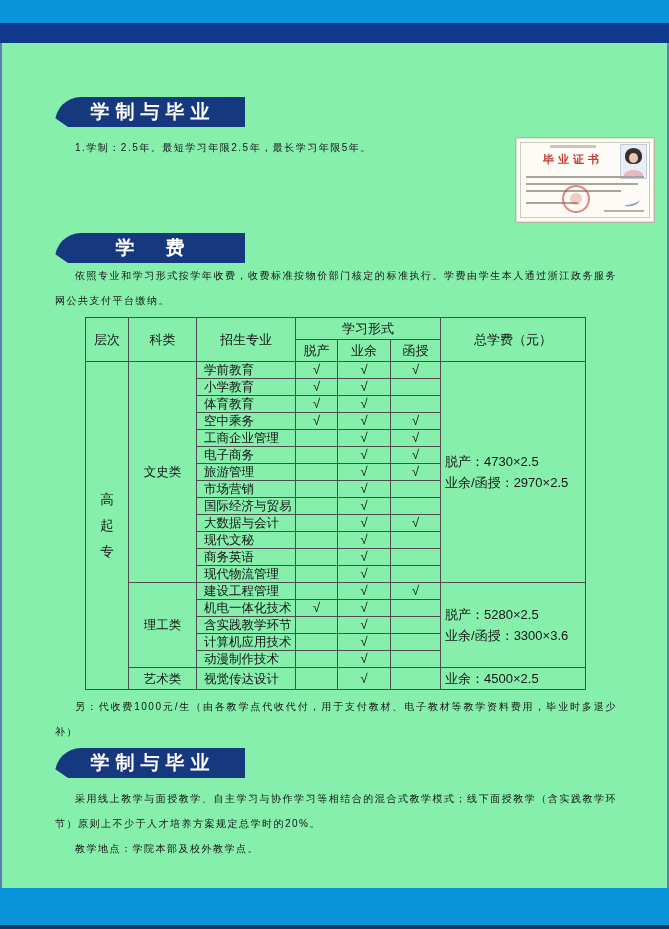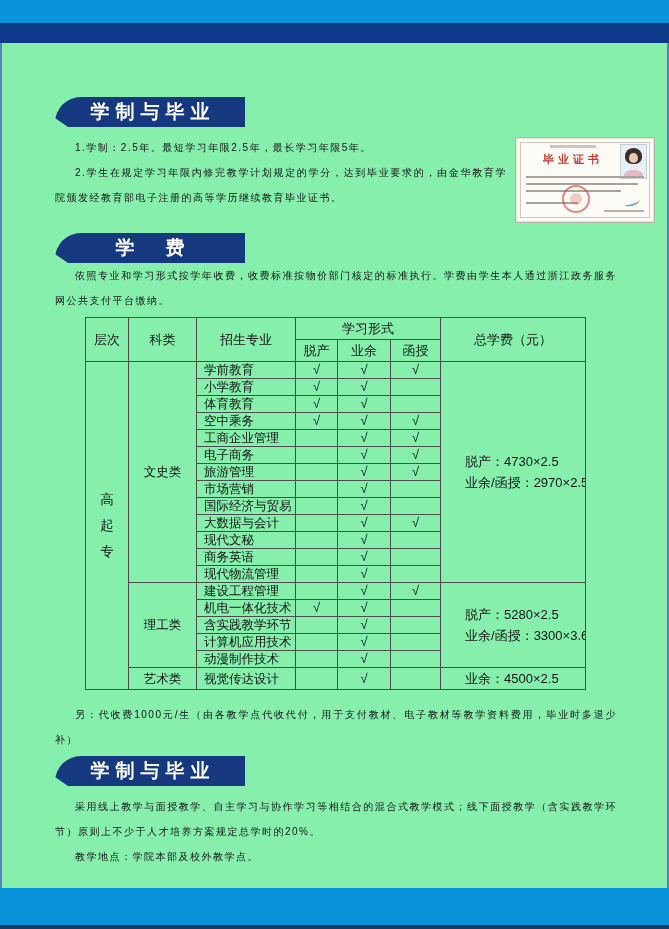--- a/index.html
+++ b/index.html
@@ -75,29 +75,29 @@
     content:"";position:absolute;inset:6px;border-radius:50%;background:rgba(205,62,50,.25);
   }
   .cert-sign{
     position:absolute;bottom:16px;right:14px;width:16px;height:6px;
     border-bottom:2px solid #7fa8cc;transform:rotate(-12deg);border-radius:0 0 60% 40%;
   }
 
   
   table.tuition{
     border-collapse:collapse;table-layout:fixed;width:500px;
-    margin:4px 0 12px 30px;font-size:12.5px;color:#141414;
+    margin:4px 0 4px 30px;font-size:12.5px;color:#141414;
   }
   .tuition th,.tuition td{
     border:1px solid #4d4d4d;padding:0;text-align:center;
     height:16px;line-height:16px;font-weight:normal;overflow:hidden;white-space:nowrap;
   }
   .tuition thead th{height:21px;line-height:21px;font-size:13px}
   .tuition td.major{text-align:left;padding-left:7px}
-  .tuition td.fee{text-align:left;padding-left:24px;font-size:13px}
+  .tuition td.fee{text-align:left;padding-left:4px;font-size:13px}
   .tuition td.fee div{line-height:21px;height:21px}
   .tuition td.level div{line-height:15px;margin:11px 0;font-size:13.5px}
   .tuition td.check{font-size:13px}
   .clearfix::after{content:"";display:block;clear:both}
 </style>
 </head>
 <body>
 
 <div class="bar bar-top-light"></div>
 <div class="bar bar-top-dark"></div>
@@ -124,21 +124,20 @@
       </div>
       <div class="cert-line cl1"></div>
       <div class="cert-line cl2"></div>
       <div class="cert-line cl3"></div>
       <div class="cert-line cl4"></div>
       <div class="cert-line cl5"></div>
       <div class="cert-stamp"></div>
       <div class="cert-sign"></div>
     </div>
     <p class="body-text">1.学制：2.5年。最短学习年限2.5年，最长学习年限5年。</p>
-    <p class="body-text">2.学生在规定学习年限内修完教学计划规定的学分，达到毕业要求的，由金华教育学院颁发经教育部电子注册的高等学历继续教育毕业证书。</p>
   </div>
 
   <div class="badge badge-tuition">
     <span>学　费</span>
   </div>
 
   <p class="body-text sec2-intro">依照专业和学习形式按学年收费，收费标准按物价部门核定的标准执行。学费由学生本人通过浙江政务服务网公共支付平台缴纳。</p>
 
   <table class="tuition">
     <colgroup>

